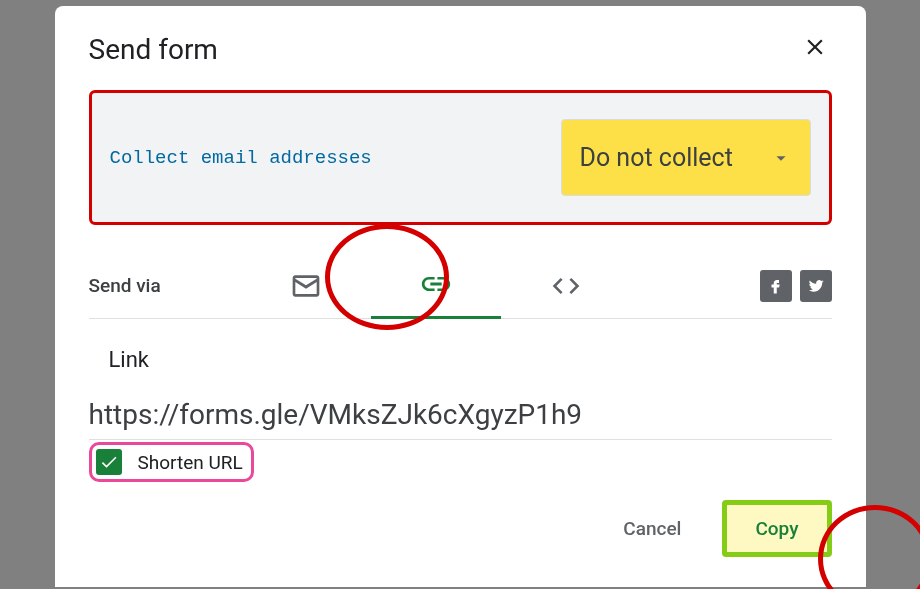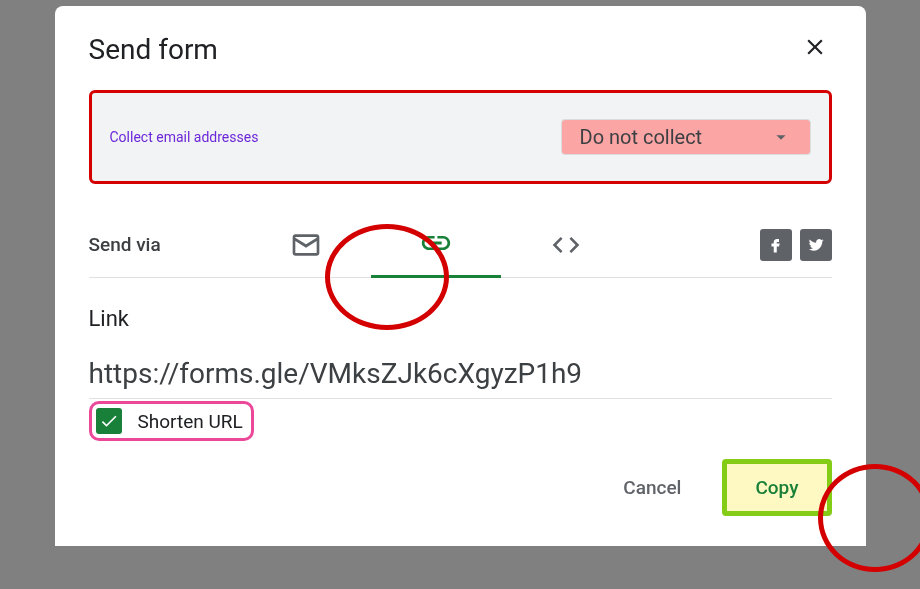--- a/index.html
+++ b/index.html
@@ -39,34 +39,35 @@
       background: #f1f3f4;
       border: 3px solid #d40000;
       border-radius: 6px;
       padding: 26px 18px;
       display: flex;
       justify-content: space-between;
       align-items: center;
       margin-bottom: 28px;
     }
     .collect-label {
-      font-size: 14px;
-      color: #6d28d9;
+      font-size: 19px;
+      color: #0369a1;
+      font-family: Liberation Mono, monospace;
     }
     .collect-select {
-      background: #fca5a5;
+      background: #fde047;
       border: 1px solid #dadce0;
       border-radius: 4px;
-      padding: 5px 18px;
+      padding: 23px 18px;
       min-width: 250px;
       display: flex;
       justify-content: space-between;
       align-items: center;
       cursor: pointer;
-      font-size: 20px;
+      font-size: 25px;
       color: #3c4043;
     }
     .send-via-row {
       display: flex;
       align-items: center;
       padding-bottom: 0;
       border-bottom: 1px solid #e0e0e0;
       position: relative;
       height: 66px;
     }
@@ -116,21 +117,21 @@
       left: 270px;
       top: 218px;
     }
     .circle-copy {
       width: 114px;
       height: 108px;
       left: 763px;
       bottom: -26px;
     }
     .link-section { padding-top: 28px; }
-    .link-title { font-size: 22px; color: #202124; margin-bottom: 26px; }
+    .link-title { font-size: 22px; color: #202124; margin-bottom: 26px; margin-left: 20px; }
     .link-url {
       font-size: 28px;
       color: #3c4043;
       padding-bottom: 8px;
       border-bottom: 1px solid #e0e0e0;
       margin-bottom: 2px;
     }
     .shorten-row {
       display: inline-flex;
       align-items: center;

